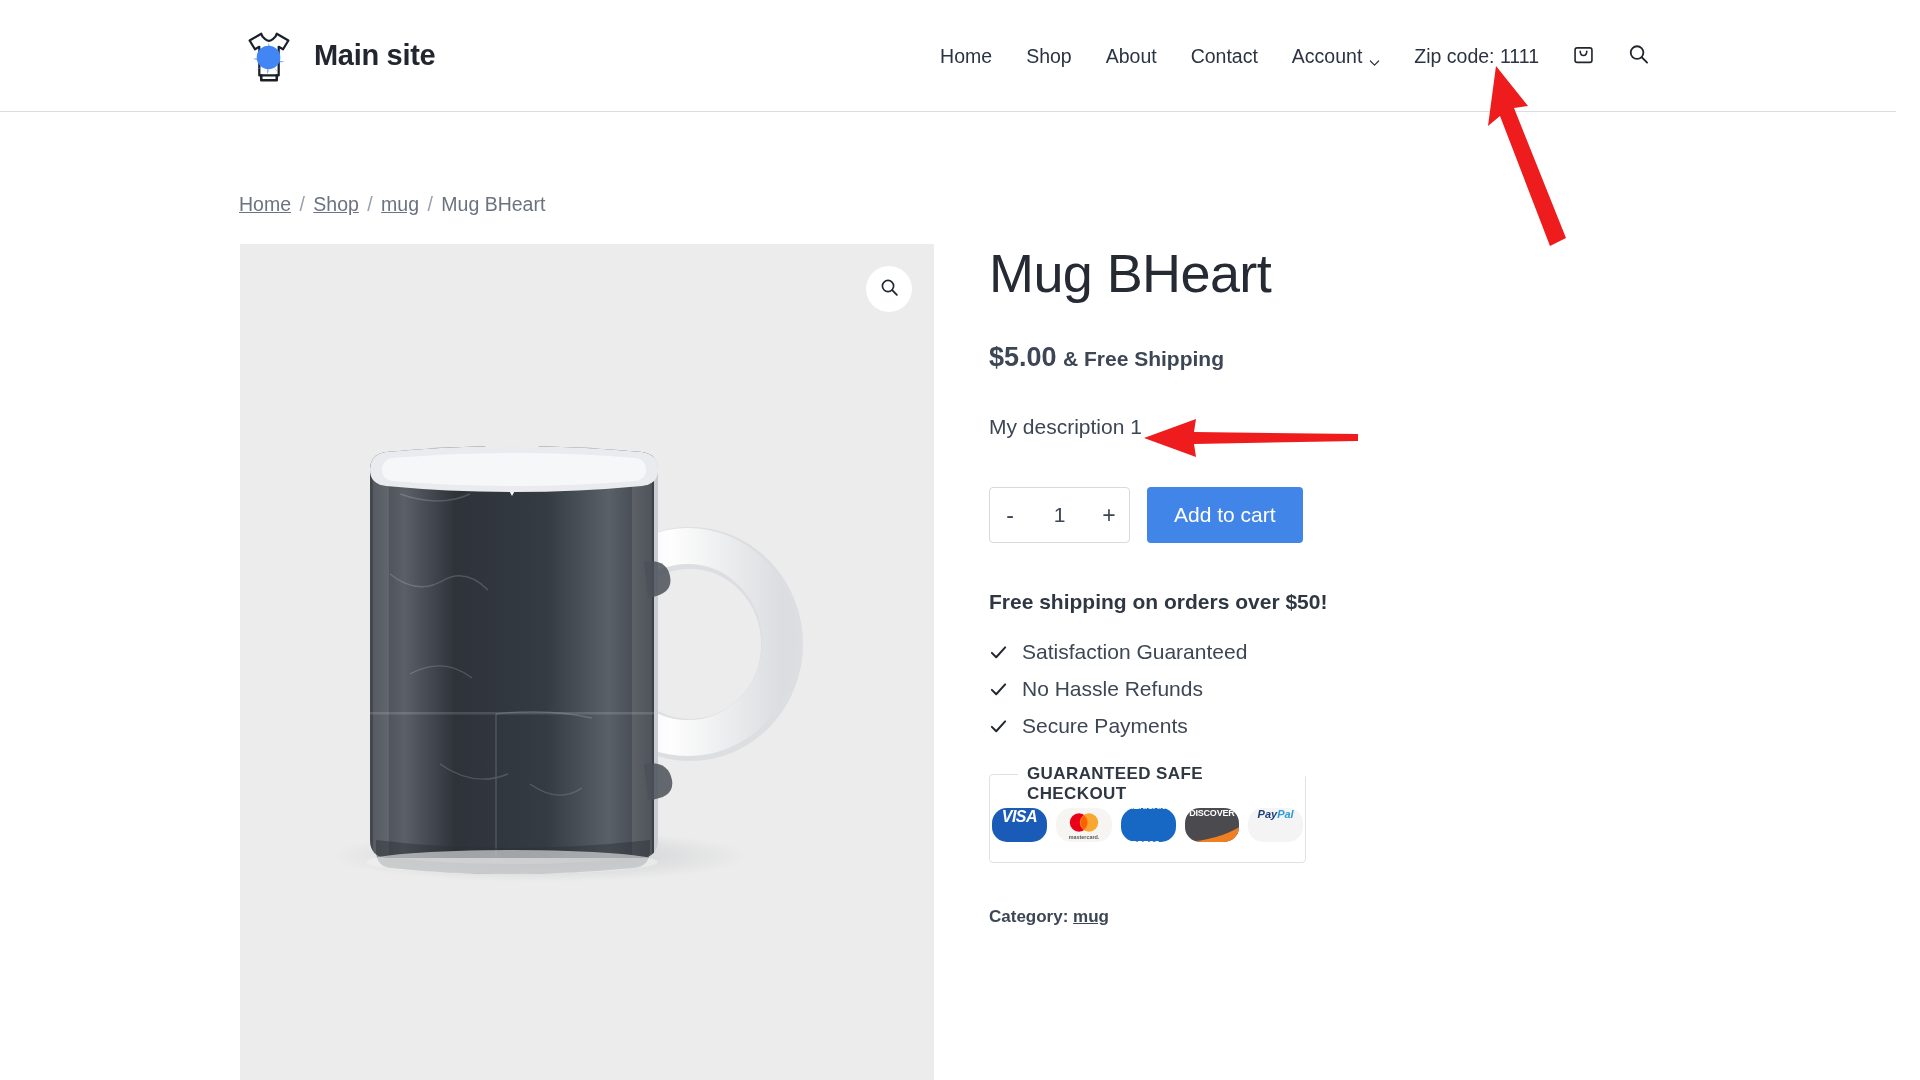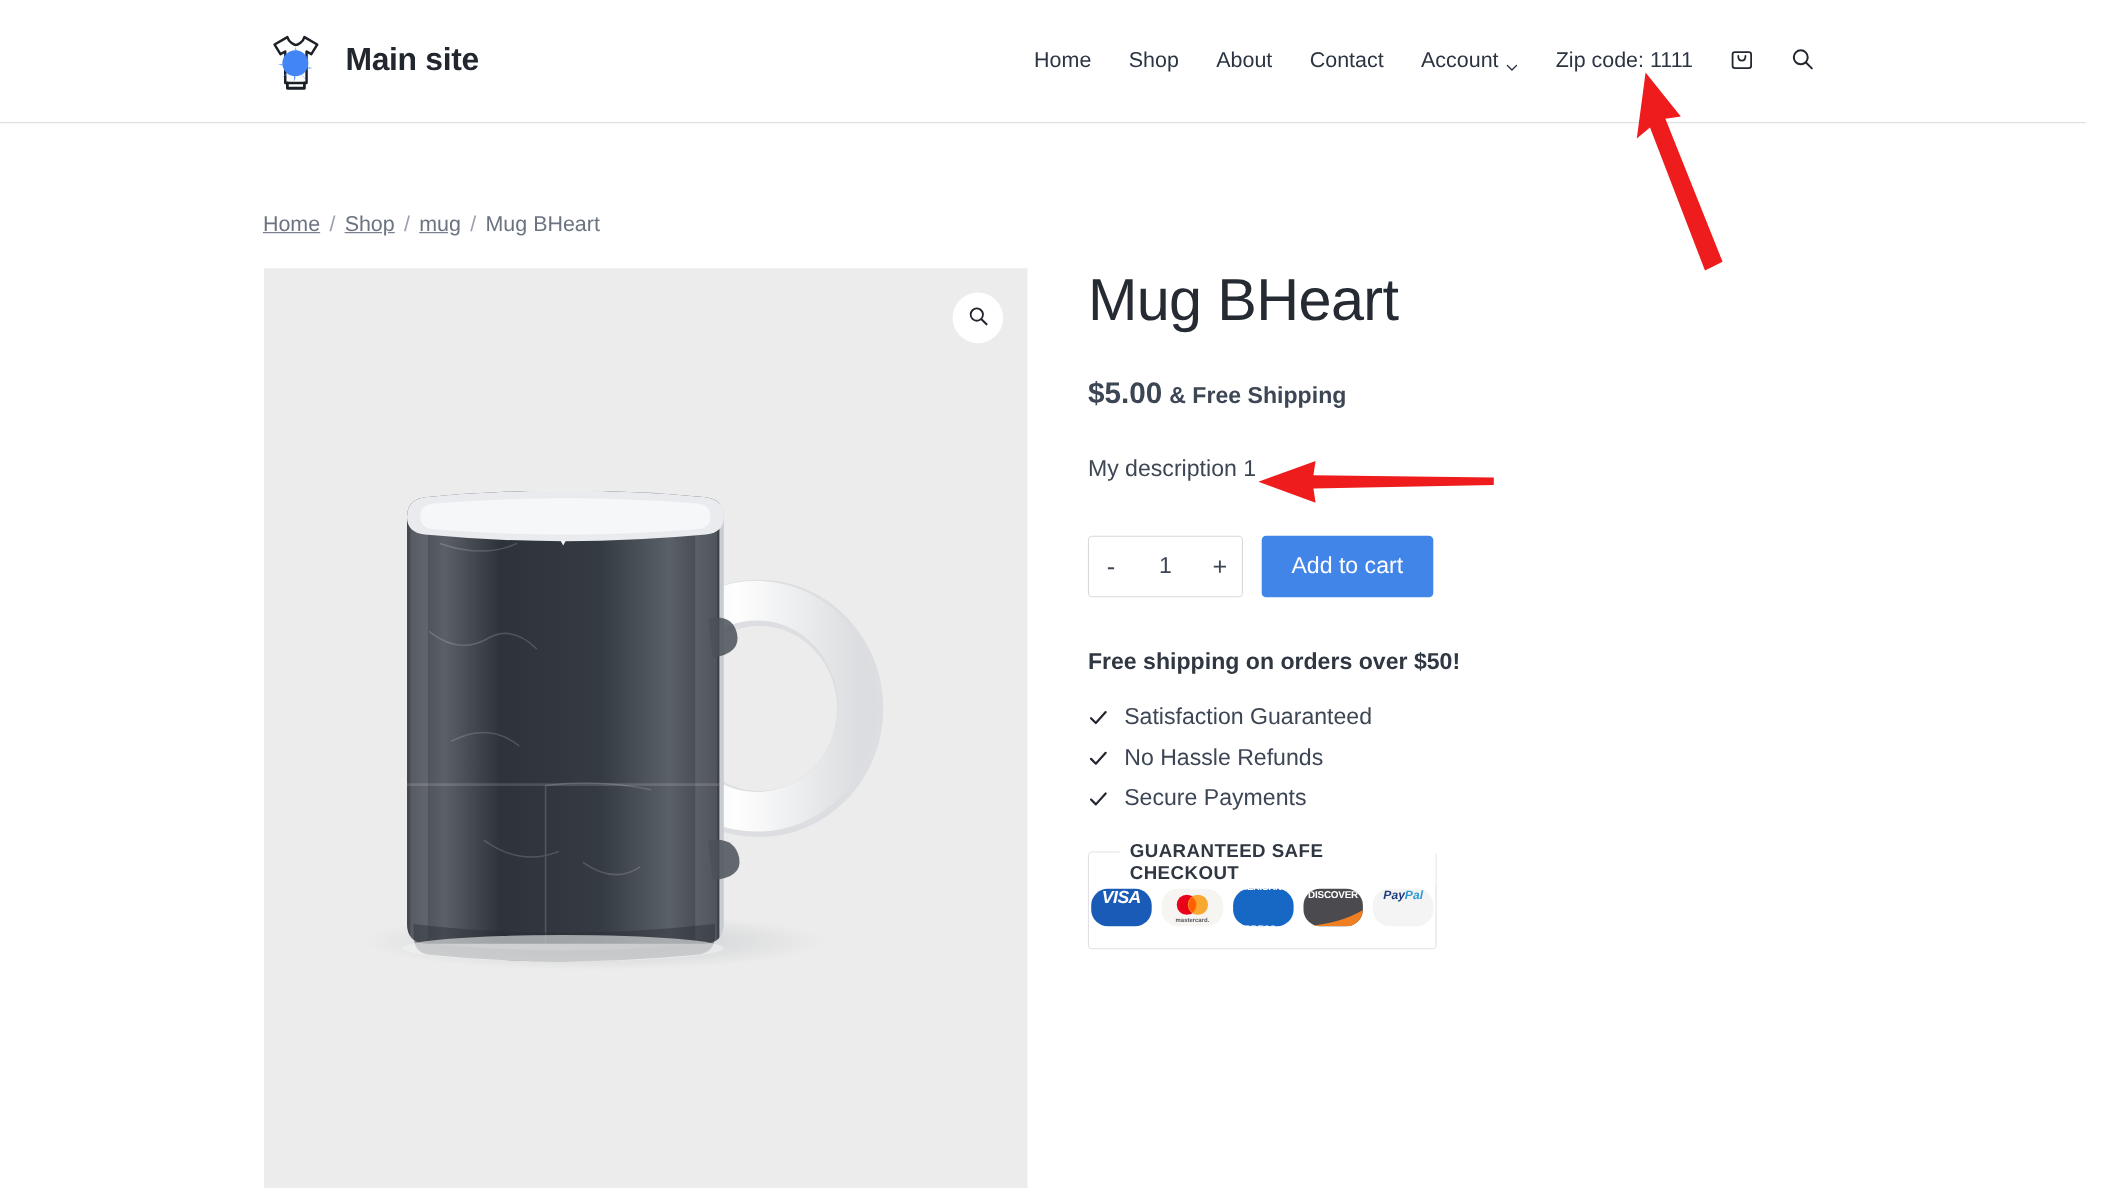--- a/index.html
+++ b/index.html
@@ -380,20 +380,24 @@
         </div>
 
         <div class="pay pay-pp">
           <span style="color:#1c3c7c">Pay</span>
             <span style="color:#2f9ad6">Pal</span>
         </div>
 
       </div>
     </div>
 
+    <div class="category-line">
+      <span>Category:</span>
+      <a href="#">mug</a>
+    </div>
   </div>
 
   <div class="annot annot-zip">
     <svg width="150" height="200" viewBox="0 0 150 200">
       <path d="M26 6 L58 46 L44 48 L96 178 L80 186 L30 56 L18 66 Z" fill="#ee1c1c"></path>
     </svg>
   </div>
 
   <div class="annot annot-desc">
     <svg width="220" height="46" viewBox="0 0 220 46">

